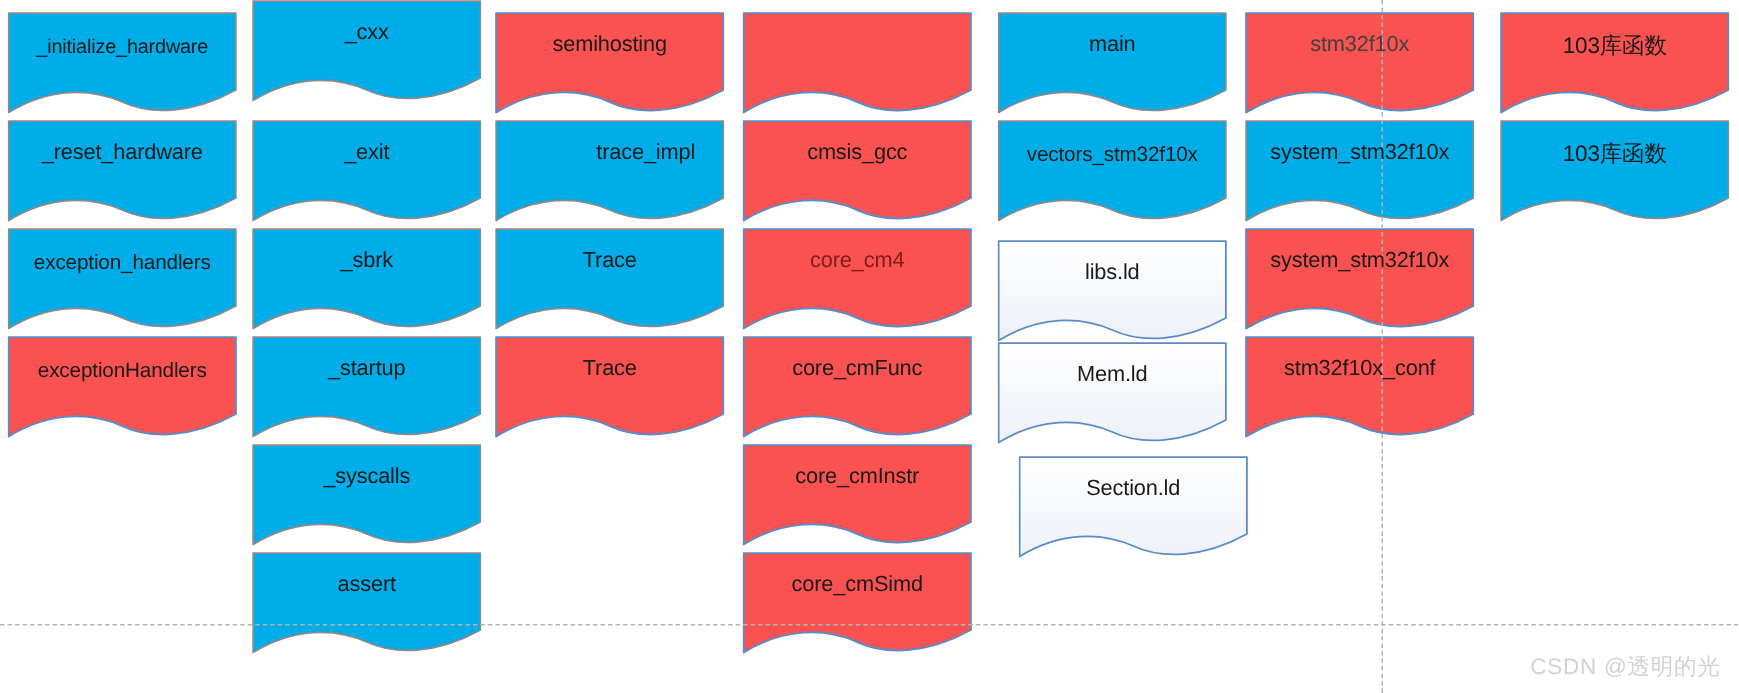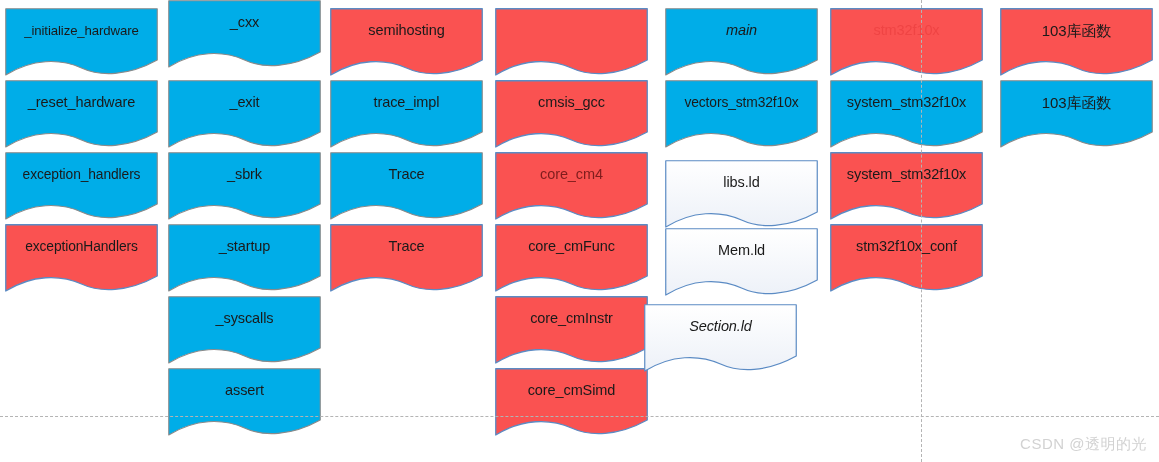--- a/index.html
+++ b/index.html
@@ -149,21 +149,21 @@
       <div class="node" style="left: 330px; top: 8px;">
         <svg viewBox="0 0 153 70">
           <path d="M 0.75,0.75 L 152.25,0.75 L 152.25,52 C 122.4,68.5 94.86,68.5 76.5,60 C 55.08,50.5 27.54,50.5 0.75,67 Z" fill="#FA5251" stroke="#5B8BC4" stroke-width="1.3" stroke-linejoin="round"></path>
         </svg>
         <div class="label" style="color: rgb(26, 26, 26);">semihosting</div>
       </div>
       <div class="node" style="left: 330px; top: 80px;">
         <svg viewBox="0 0 153 70">
           <path d="M 0.75,0.75 L 152.25,0.75 L 152.25,52 C 122.4,68.5 94.86,68.5 76.5,60 C 55.08,50.5 27.54,50.5 0.75,67 Z" fill="#00ADE8" stroke="#8a8a8a" stroke-width="1.1" stroke-linejoin="round"></path>
         </svg>
-        <div class="label" style="color: rgb(26, 26, 26);">trace_impl</div>
+        <div class="label" style="color: rgb(26, 26, 26); padding-left: 24px;">trace_impl</div>
       </div>
       <div class="node" style="left: 330px; top: 152px;">
         <svg viewBox="0 0 153 70">
           <path d="M 0.75,0.75 L 152.25,0.75 L 152.25,52 C 122.4,68.5 94.86,68.5 76.5,60 C 55.08,50.5 27.54,50.5 0.75,67 Z" fill="#00ADE8" stroke="#8a8a8a" stroke-width="1.1" stroke-linejoin="round"></path>
         </svg>
         <div class="label" style="color: rgb(26, 26, 26);">Trace</div>
       </div>
       <div class="node" style="left: 330px; top: 224px;">
         <svg viewBox="0 0 153 70">
           <path d="M 0.75,0.75 L 152.25,0.75 L 152.25,52 C 122.4,68.5 94.86,68.5 76.5,60 C 55.08,50.5 27.54,50.5 0.75,67 Z" fill="#FA5251" stroke="#5B8BC4" stroke-width="1.3" stroke-linejoin="round"></path>
@@ -202,21 +202,21 @@
       <div class="node" style="left: 495px; top: 368px;">
         <svg viewBox="0 0 153 70">
           <path d="M 0.75,0.75 L 152.25,0.75 L 152.25,52 C 122.4,68.5 94.86,68.5 76.5,60 C 55.08,50.5 27.54,50.5 0.75,67 Z" fill="#FA5251" stroke="#5B8BC4" stroke-width="1.3" stroke-linejoin="round"></path>
         </svg>
         <div class="label" style="color: rgb(26, 26, 26);">core_cmSimd</div>
       </div>
       <div class="node" style="left: 665px; top: 8px;">
         <svg viewBox="0 0 153 70">
           <path d="M 0.75,0.75 L 152.25,0.75 L 152.25,52 C 122.4,68.5 94.86,68.5 76.5,60 C 55.08,50.5 27.54,50.5 0.75,67 Z" fill="#00ADE8" stroke="#8a8a8a" stroke-width="1.1" stroke-linejoin="round"></path>
         </svg>
-        <div class="label" style="color: rgb(26, 26, 26); font-style: italic;">main</div>
+        <div class="label" style="color: rgb(26, 26, 26);">main</div>
       </div>
       <div class="node" style="left: 665px; top: 80px;">
         <svg viewBox="0 0 153 70">
           <path d="M 0.75,0.75 L 152.25,0.75 L 152.25,52 C 122.4,68.5 94.86,68.5 76.5,60 C 55.08,50.5 27.54,50.5 0.75,67 Z" fill="#00ADE8" stroke="#8a8a8a" stroke-width="1.1" stroke-linejoin="round"></path>
         </svg>
         <div class="label" style="color: rgb(26, 26, 26); font-size: 13.8px;">vectors_stm32f10x</div>
       </div>
       <div class="node" style="left: 665px; top: 160px;">
         <svg viewBox="0 0 153 70">
           <defs>
@@ -234,37 +234,37 @@
           <defs>
             <linearGradient id="wg1" x1="0" y1="0" x2="0" y2="1">
               <stop offset="0%" stop-color="#FFFFFF"></stop>
               <stop offset="100%" stop-color="#EDF1F8"></stop>
             </linearGradient>
           </defs>
           <path d="M 0.75,0.75 L 152.25,0.75 L 152.25,52 C 122.4,68.5 94.86,68.5 76.5,60 C 55.08,50.5 27.54,50.5 0.75,67 Z" fill="url(#wg1)" stroke="#5B8BC4" stroke-width="1.2" stroke-linejoin="round"></path>
         </svg>
         <div class="label" style="color: rgb(26, 26, 26);">Mem.ld</div>
       </div>
-      <div class="node" style="left: 644px; top: 304px; font-style: italic;">
+      <div class="node" style="left: 679px; top: 304px;">
         <svg viewBox="0 0 153 70">
           <defs>
             <linearGradient id="wg2" x1="0" y1="0" x2="0" y2="1">
               <stop offset="0%" stop-color="#FFFFFF"></stop>
               <stop offset="100%" stop-color="#EDF1F8"></stop>
             </linearGradient>
           </defs>
           <path d="M 0.75,0.75 L 152.25,0.75 L 152.25,52 C 122.4,68.5 94.86,68.5 76.5,60 C 55.08,50.5 27.54,50.5 0.75,67 Z" fill="url(#wg2)" stroke="#5B8BC4" stroke-width="1.2" stroke-linejoin="round"></path>
         </svg>
         <div class="label" style="color: rgb(26, 26, 26);">Section.ld</div>
       </div>
       <div class="node" style="left: 830px; top: 8px;">
         <svg viewBox="0 0 153 70">
           <path d="M 0.75,0.75 L 152.25,0.75 L 152.25,52 C 122.4,68.5 94.86,68.5 76.5,60 C 55.08,50.5 27.54,50.5 0.75,67 Z" fill="#FA5251" stroke="#5B8BC4" stroke-width="1.3" stroke-linejoin="round"></path>
         </svg>
-        <div class="label" style="color: #ef4444;">stm32f10x</div>
+        <div class="label" style="color: #404040;">stm32f10x</div>
       </div>
       <div class="node" style="left: 830px; top: 80px;">
         <svg viewBox="0 0 153 70">
           <path d="M 0.75,0.75 L 152.25,0.75 L 152.25,52 C 122.4,68.5 94.86,68.5 76.5,60 C 55.08,50.5 27.54,50.5 0.75,67 Z" fill="#00ADE8" stroke="#8a8a8a" stroke-width="1.1" stroke-linejoin="round"></path>
         </svg>
         <div class="label" style="color: rgb(26, 26, 26);">system_stm32f10x</div>
       </div>
       <div class="node" style="left: 830px; top: 152px;">
         <svg viewBox="0 0 153 70">
           <path d="M 0.75,0.75 L 152.25,0.75 L 152.25,52 C 122.4,68.5 94.86,68.5 76.5,60 C 55.08,50.5 27.54,50.5 0.75,67 Z" fill="#FA5251" stroke="#5B8BC4" stroke-width="1.3" stroke-linejoin="round"></path>

